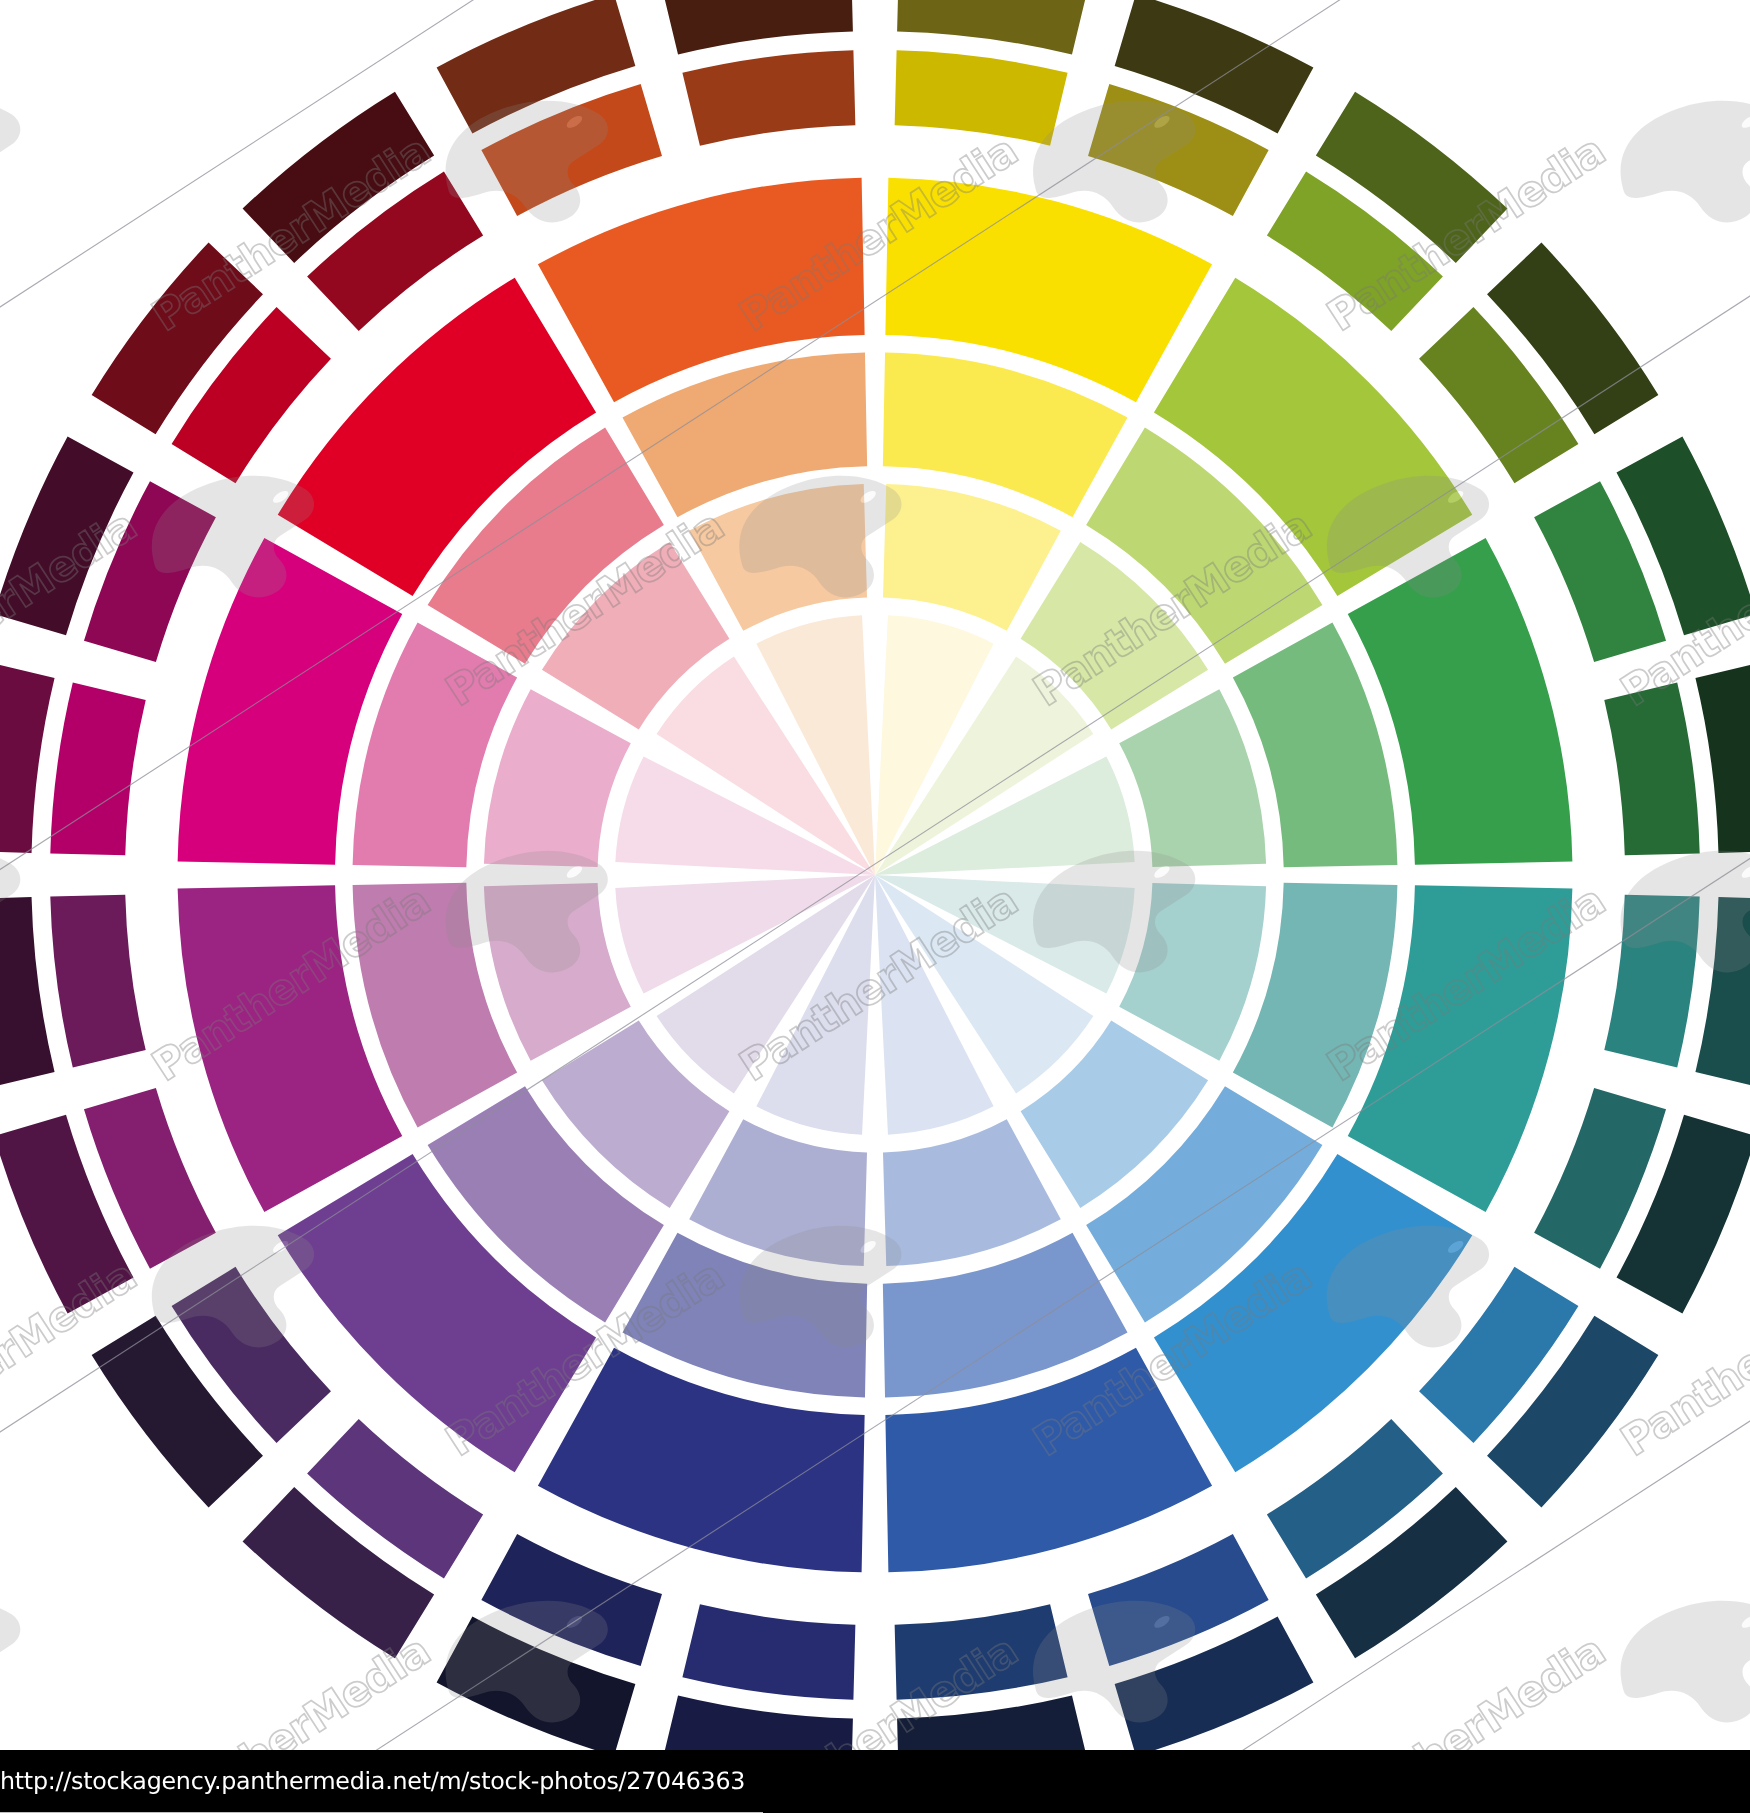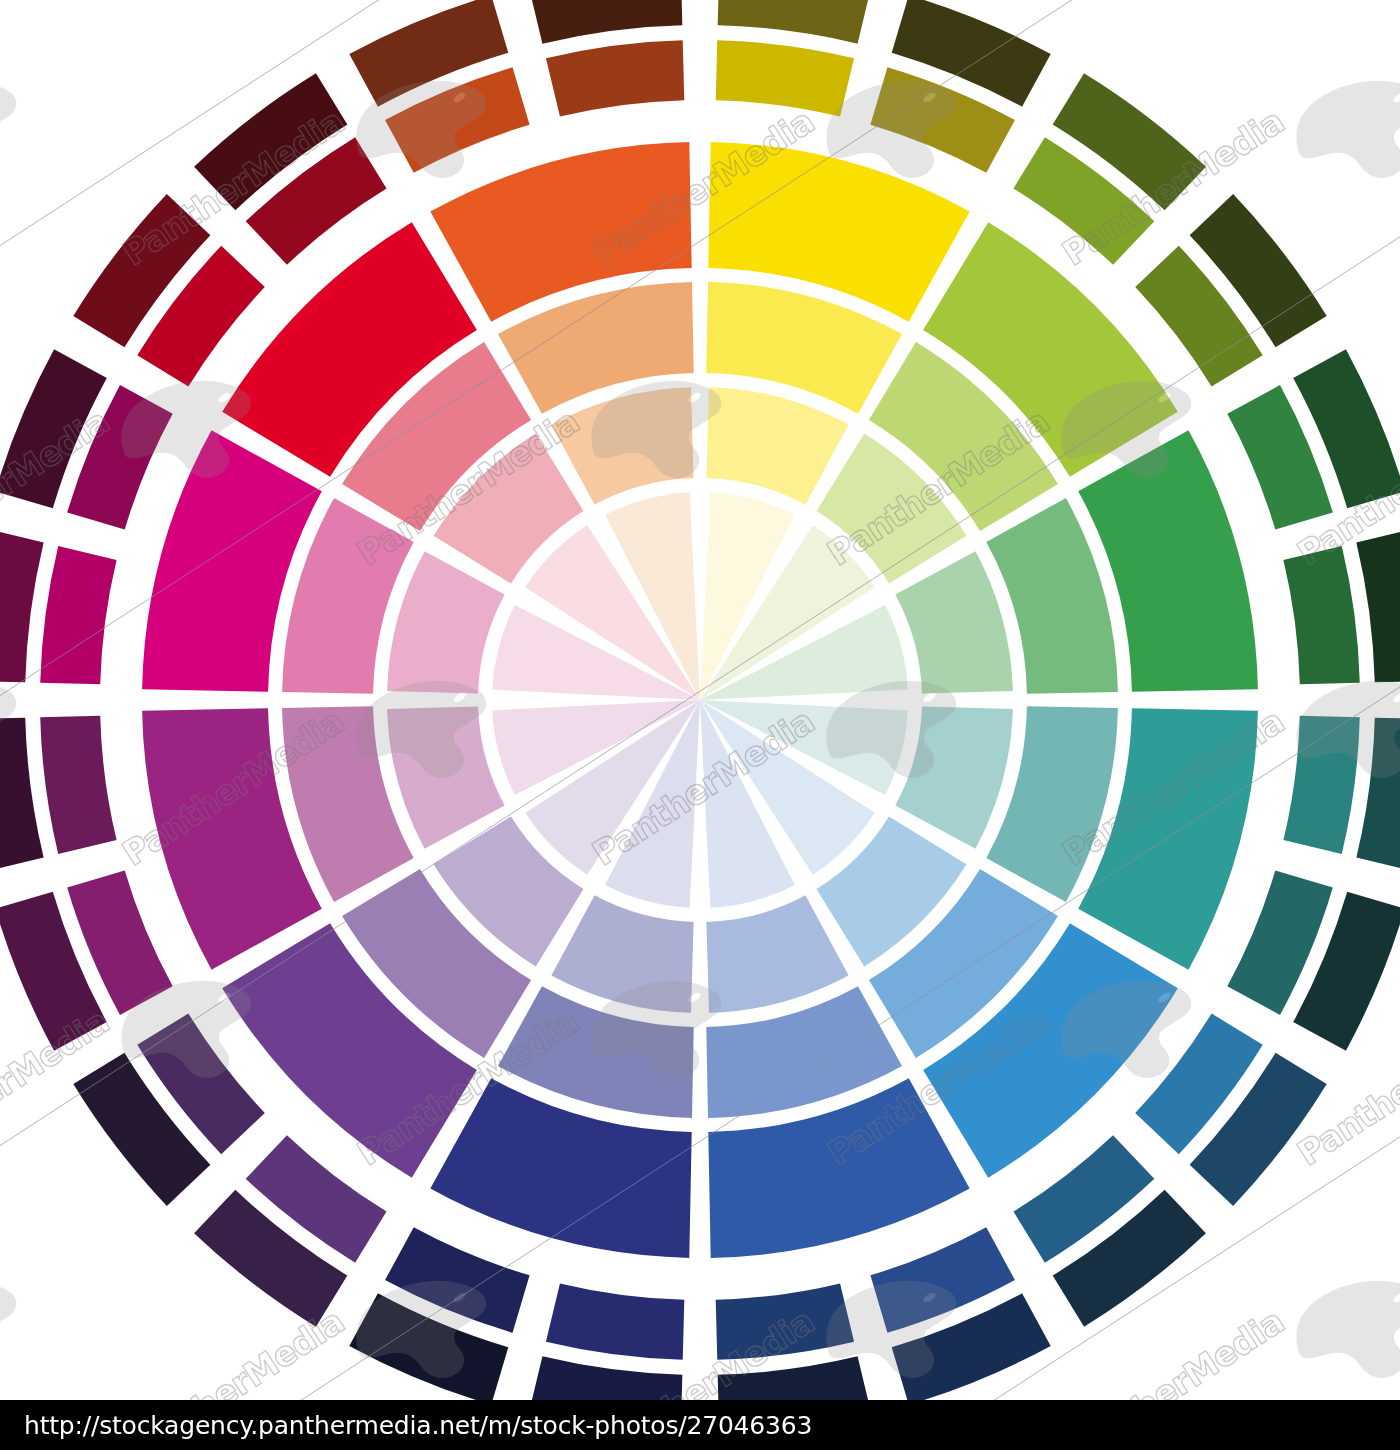--- a/index.html
+++ b/index.html
@@ -35,22 +35,22 @@
   }
 
   
   #footer{
     position:absolute;left:0;top:1400px;width:1400px;height:50px;
     background:#000000;color:#ffffff;
     display:flex;align-items:center;
   }
   #footer-url{
     font-family:"DejaVu Sans","Liberation Sans",sans-serif;
-    font-size:25px;
-    padding-left:24px;
+    font-size:19px;
+    padding-left:0;
     letter-spacing:-0.2px;
     white-space:nowrap;
   }
 </style>
 </head>
 <body>
 
 <div id="stage">
 
   <svg id="wheel-svg" viewBox="0 0 1400 1400">

